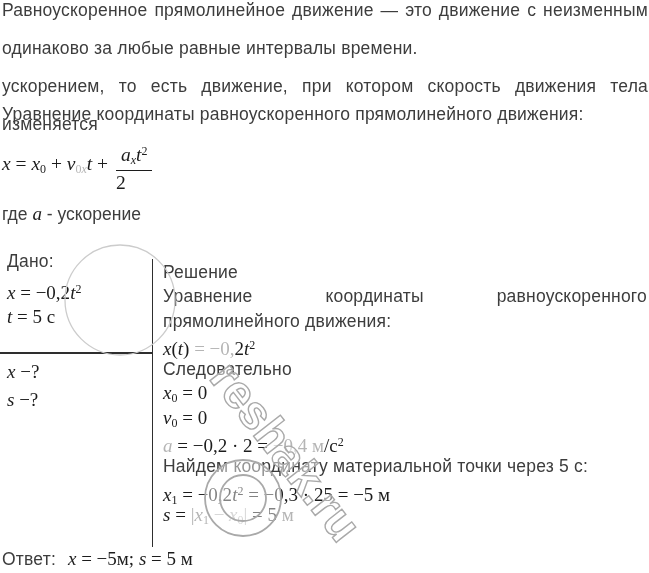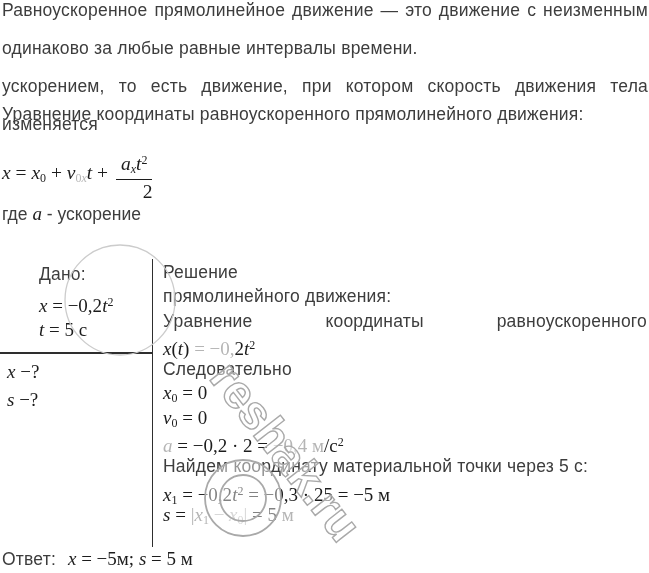--- a/index.html
+++ b/index.html
@@ -8,36 +8,36 @@
     overflow:hidden; font-family:"Liberation Sans", sans-serif;
   }
   .sans { font-size:17.5px; color:#3d3d3d; letter-spacing:0.2px; }
   .mline { font-size:19px; color:#1c1c1c; font-family:"Liberation Serif", serif; }
   .mn { font-family:"Liberation Serif", serif; font-style:normal; }
   .mi { font-family:"Liberation Serif", serif; font-style:italic; }
   .mt { font-family:"Liberation Sans", sans-serif; font-size:17.5px; color:#3d3d3d; }
   .dim { color:#b5b5b5; }
   .mline sub { font-size:12px; vertical-align:-0.25em; }
   .mline sup { font-size:12px; vertical-align:0.5em; }
-  .frac { display:inline-block; text-align:right; vertical-align:-0.95em; margin:9px 3px; }
+  .frac { display:inline-block; text-align:left; vertical-align:-0.95em; margin:0 3px; }
   .frac .num { display:block; border-bottom:1.5px solid #1c1c1c; padding:0 5px 2px; }
   .frac .den { display:block; padding-top:1px; }
 
   .para { position:absolute; left:2px; top:-9px; width:646px; }
   .para .jline { text-align:justify; text-align-last:justify; line-height:38px; }
   .para .nline { text-align:left; line-height:38px; }
 
   .eq-intro { position:absolute; left:2px; top:104px; }
   .formula  { position:absolute; left:2px; top:144px; font-size:19.5px; }
   .where    { position:absolute; left:2px; top:203px;text-align:center; }
 
   .vline { position:absolute; left:152px; top:259px; width:1.3px; height:288px; background:#2e2e2e; }
   .hline { position:absolute; left:0; top:352px; width:153px; height:1.5px; background:#2e2e2e; }
 
-  .given { position:absolute; left:7px; top:261px; width:140px;margin-left:32px; }
+  .given { position:absolute; left:7px; top:248px; width:140px; }
   .given > div { line-height:27.5px; height:27.5px; }
   .find  { position:absolute; left:7px; top:358px; width:140px; }
   .find > div { line-height:27.5px; height:27.5px; }
 
   .solution { position:absolute; left:163px; top:260px; width:484px; }
   .solution > div { line-height:24.3px; height:24.3px; white-space:nowrap; }
   .solution > .jlast { text-align:justify; text-align-last:justify; white-space:normal; }
 
   .answer { position:absolute; left:2px; top:547px; line-height:24px; white-space:nowrap; }
   .answer .mline { margin-left:12px; }
@@ -70,22 +70,22 @@
     <div class="mline"><span class="mi">t</span><span class="mn"> = 5 с</span></div>
   </div>
 
   <div class="find">
     <div class="mline"><span class="mi">x</span><span class="mn"> −?</span></div>
     <div class="mline"><span class="mi">s</span><span class="mn"> −?</span></div>
   </div>
 
   <div class="solution">
     <div class="sans">Решение</div>
+    <div class="sans jlast">Уравнение координаты равноускоренного</div>
     <div class="sans">прямолинейного движения:</div>
-    <div class="sans jlast">Уравнение координаты равноускоренного</div>
     <div class="mline"><span class="mi">x</span><span class="mn">(</span><span class="mi">t</span><span class="mn">)</span><span class="mn dim"> = −0,</span><span class="mn">2</span><span class="mi">t</span><sup class="mn">2</sup></div>
     <div class="sans">Следовательно</div>
     <div class="mline"><span class="mi">x</span><sub class="mn">0</sub><span class="mn"> = 0</span></div>
     <div class="mline"><span class="mi">v</span><sub class="mn">0</sub><span class="mn"> = 0</span></div>
     <div class="mline"><span class="mi dim">a</span><span class="mn"> = −0,2 · 2 = </span><span class="mn dim">−0,4 м</span><span class="mn">/с</span><sup class="mn">2</sup></div>
     <div class="sans">Найдем координату материальной точки через 5 с:</div>
     <div class="mline"><span class="mi">x</span><sub class="mn">1</sub><span class="mn"> = −0,2</span><span class="mi">t</span><sup class="mn">2</sup><span class="mn"> = −0,3 · 25 = −5 м</span></div>
     <div class="mline"><span class="mi">s</span><span class="mn"> = </span><span class="mn dim">|</span><span class="mi dim">x</span><sub class="mn dim">1</sub><span class="mn dim"> − </span><span class="mi dim">x</span><sub class="mn dim">0</sub><span class="mn dim">|</span><span class="mn"> = 5 </span><span class="mn dim">м</span></div>
   </div>
 

